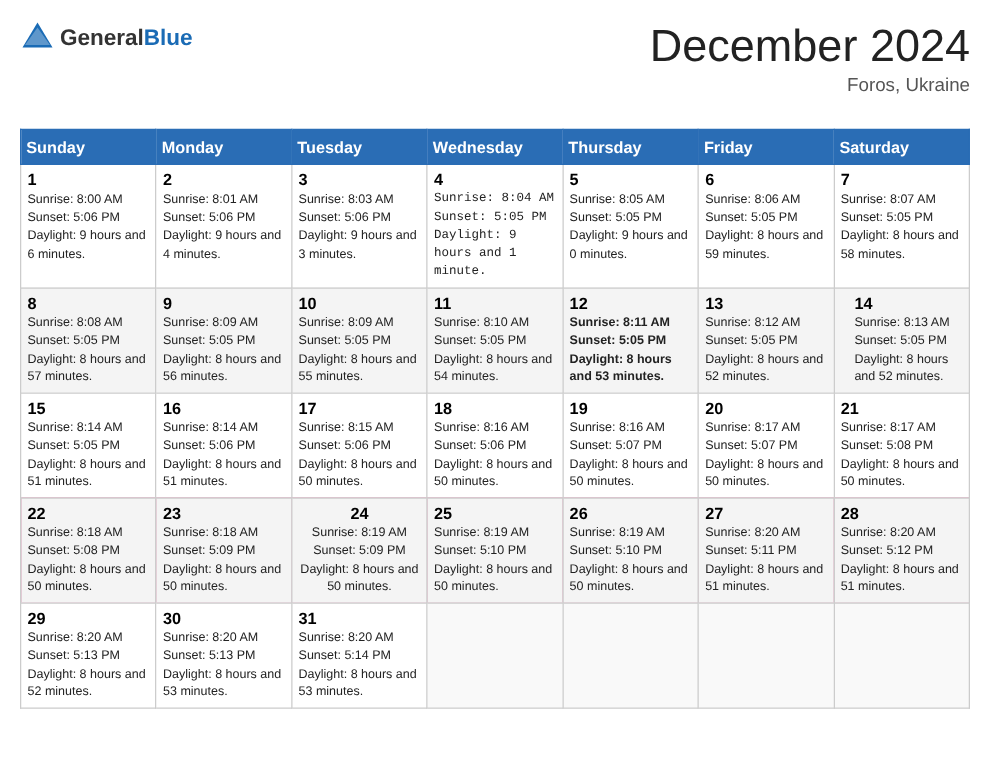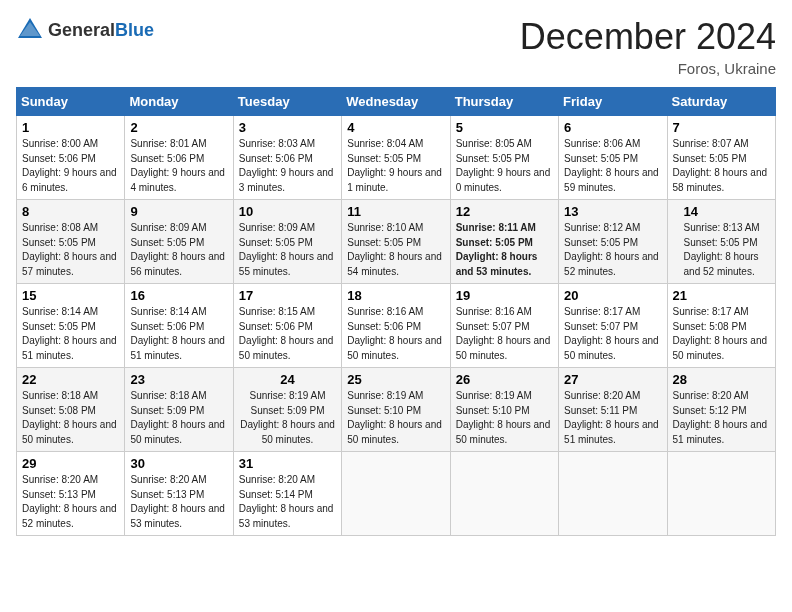--- a/index.html
+++ b/index.html
@@ -7,21 +7,21 @@
       font-family: Arial, sans-serif;
       background: #fff;
       width: 792px;
       min-height: 612px;
       padding: 16px;
     }
     .header {
       display: flex;
       justify-content: space-between;
       align-items: flex-start;
-      margin-bottom: 10px;
+      margin-bottom: 26px;
     }
     .logo {
       display: flex;
       align-items: center;
       gap: 4px;
     }
     .logo-text-general { font-size: 18px; font-weight: bold; color: #333; }
     .logo-text-blue { font-size: 18px; font-weight: bold; color: #1a6bb5; }
     .logo-icon {
       width: 28px;
@@ -113,21 +113,21 @@
 Daylight: 9 hours and 4 minutes.</div>
         </td>
         <td>
           <span class="day-number">3</span>
           <div class="day-info" style="white-space: pre-line;">Sunrise: 8:03 AM
 Sunset: 5:06 PM
 Daylight: 9 hours and 3 minutes.</div>
         </td>
         <td>
           <span class="day-number">4</span>
-          <div class="day-info" style="white-space: pre-line;">Sunrise: 8:04 AM
+          <div class="day-info" style="white-space: pre-line; font-family: Liberation Mono, monospace;">Sunrise: 8:04 AM
 Sunset: 5:05 PM
 Daylight: 9 hours and 1 minute.</div>
         </td>
         <td>
           <span class="day-number">5</span>
           <div class="day-info" style="white-space: pre-line;">Sunrise: 8:05 AM
 Sunset: 5:05 PM
 Daylight: 9 hours and 0 minutes.</div>
         </td>
         <td>

